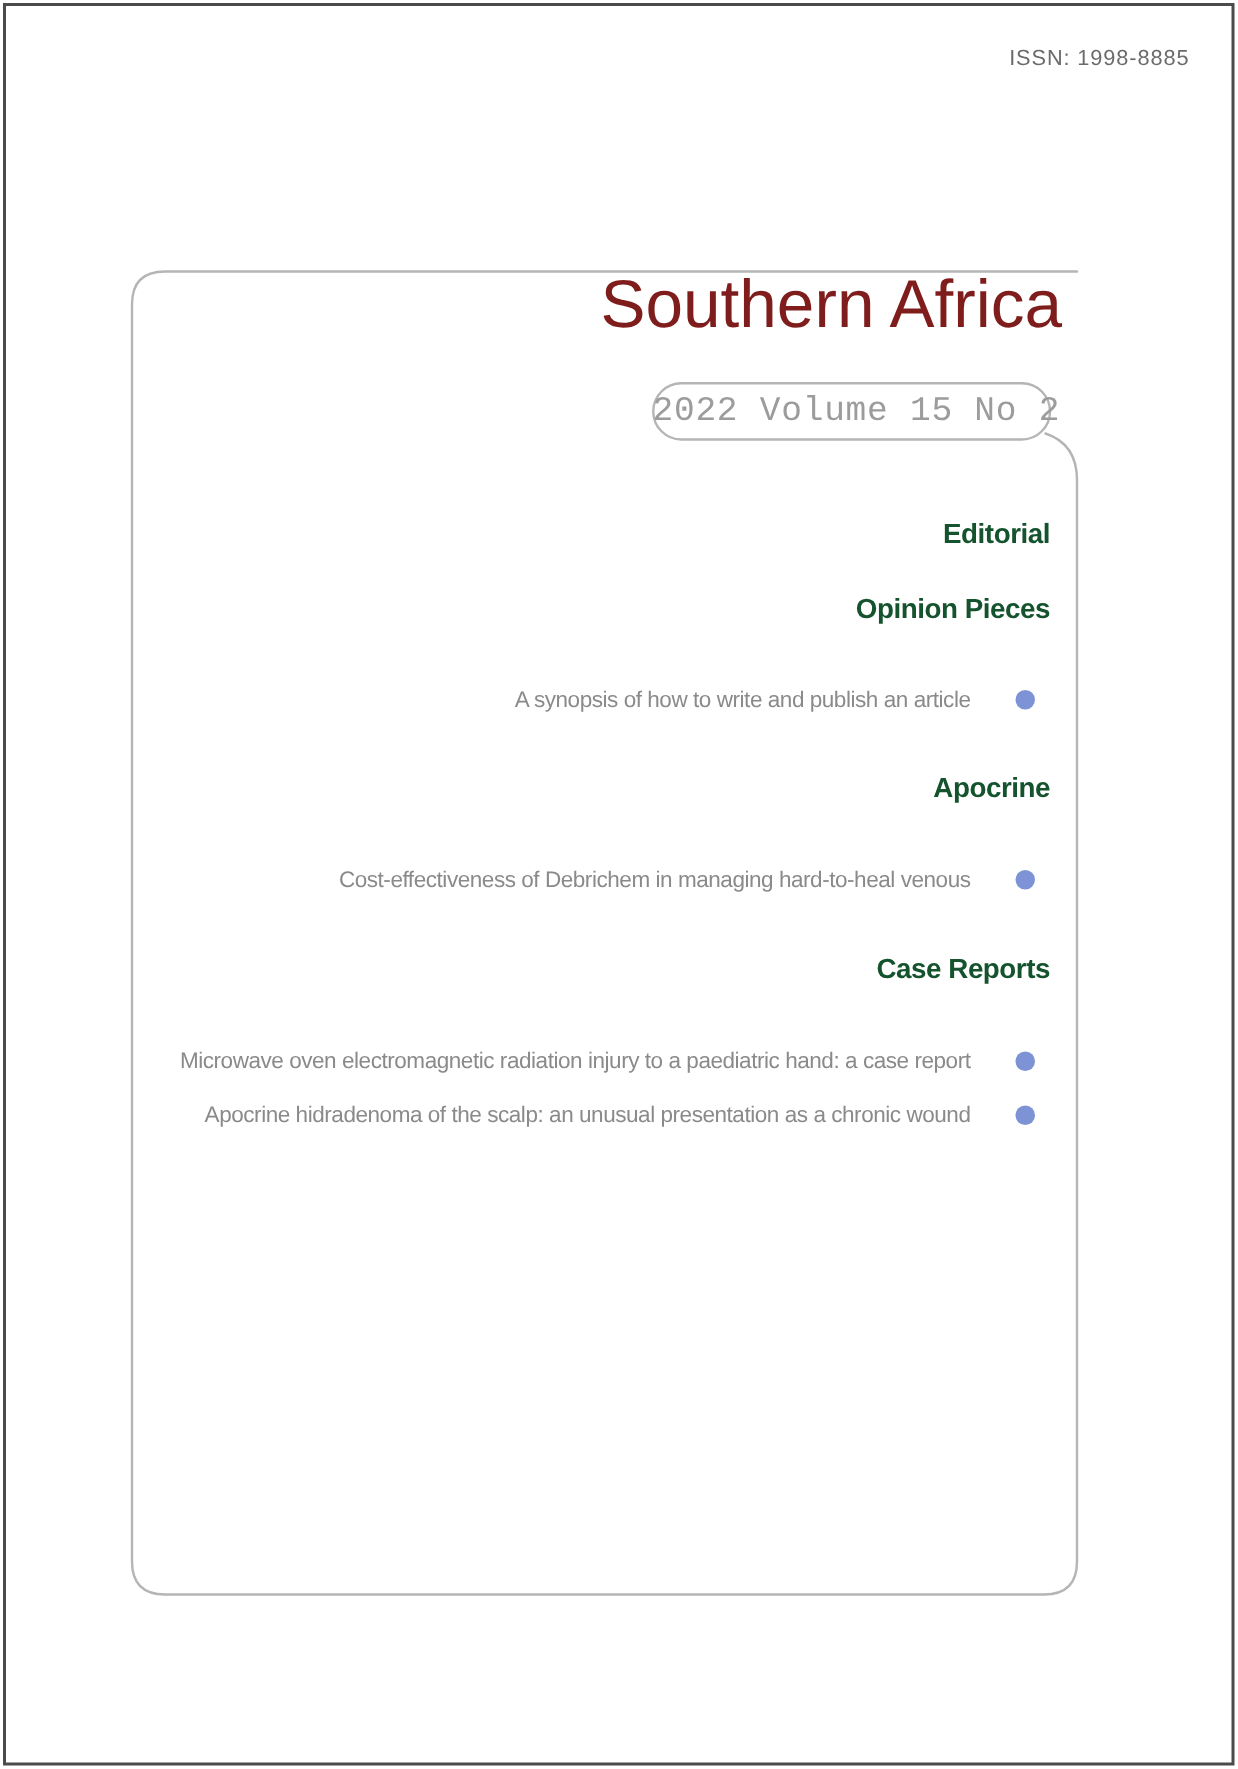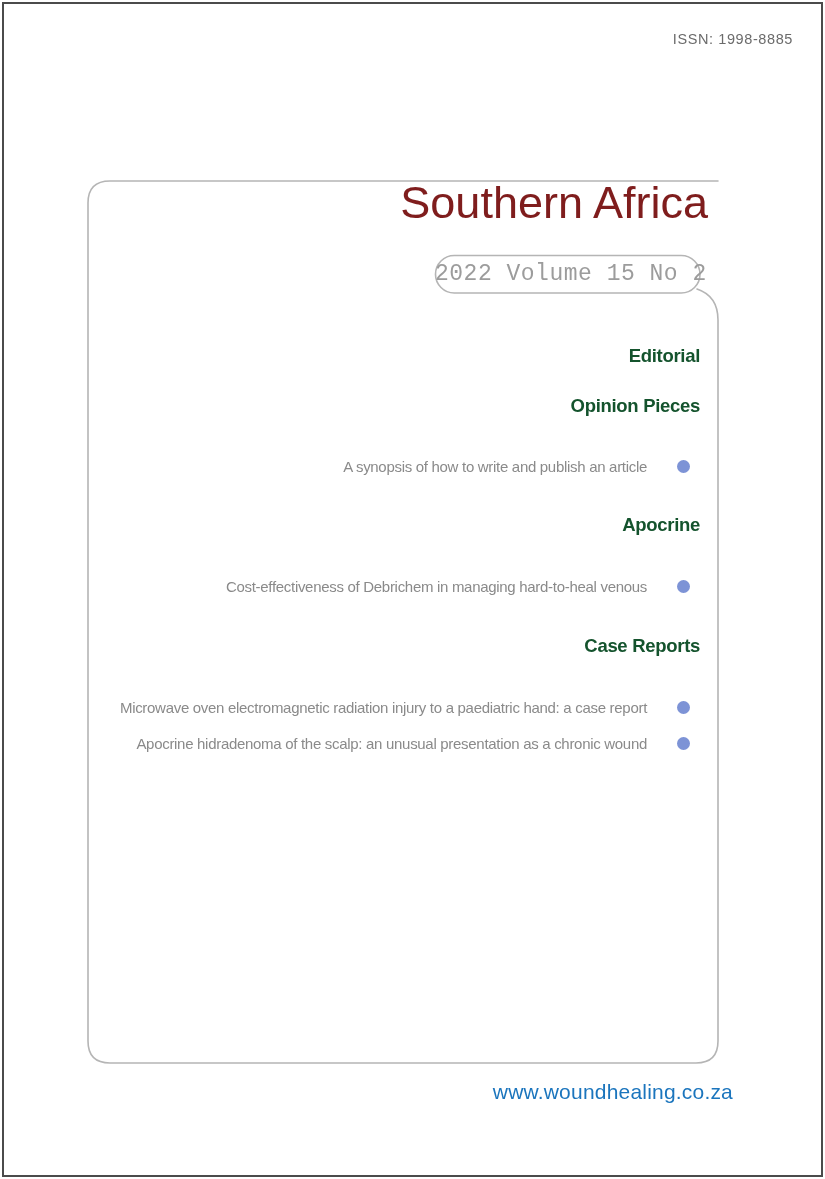--- a/index.html
+++ b/index.html
@@ -104,15 +104,14 @@
   <div class="toc-item" style="top:674px">
     <span class="item-text">Microwave oven electromagnetic radiation injury to a paediatric hand: a case report</span>
     <span class="bullet"></span>
   </div>
 
   <div class="toc-item" style="top:710px">
     <span class="item-text">Apocrine hidradenoma of the scalp: an unusual presentation as a chronic wound</span>
     <span class="bullet"></span>
   </div>
 
-  <div class="website">www.woundhealing.co.za</div>
 
 </div>
 
 </body></html>

